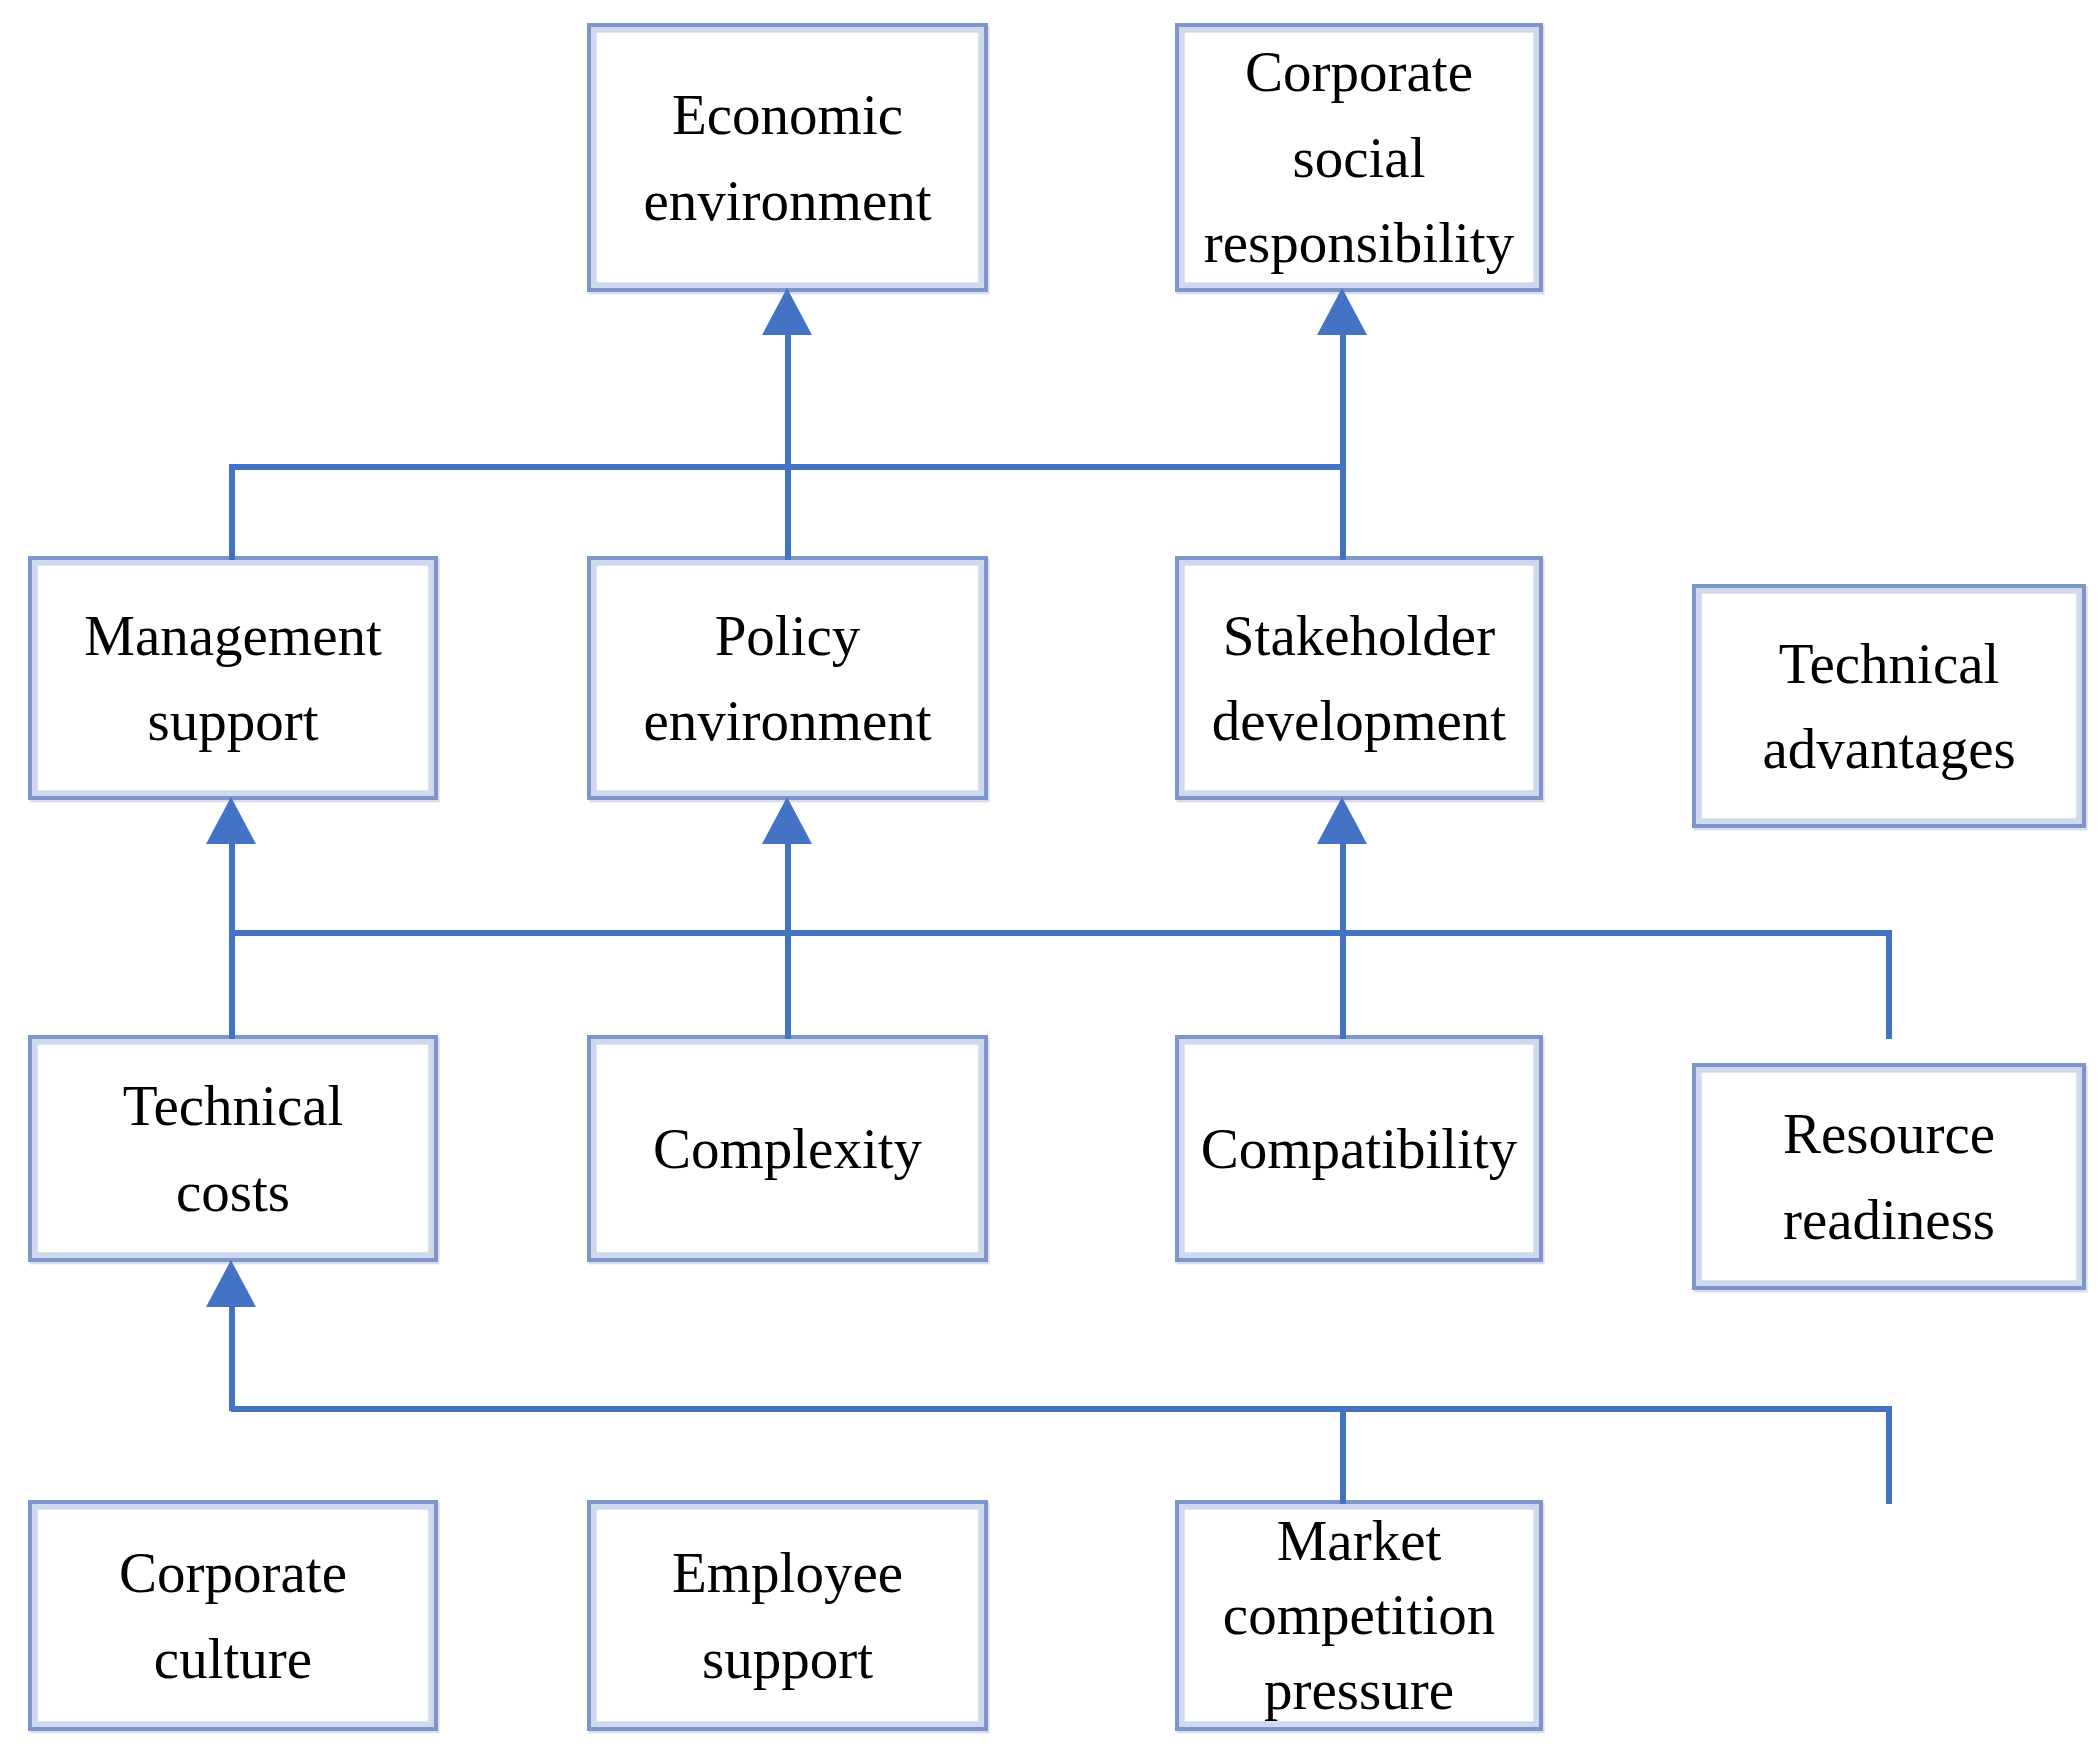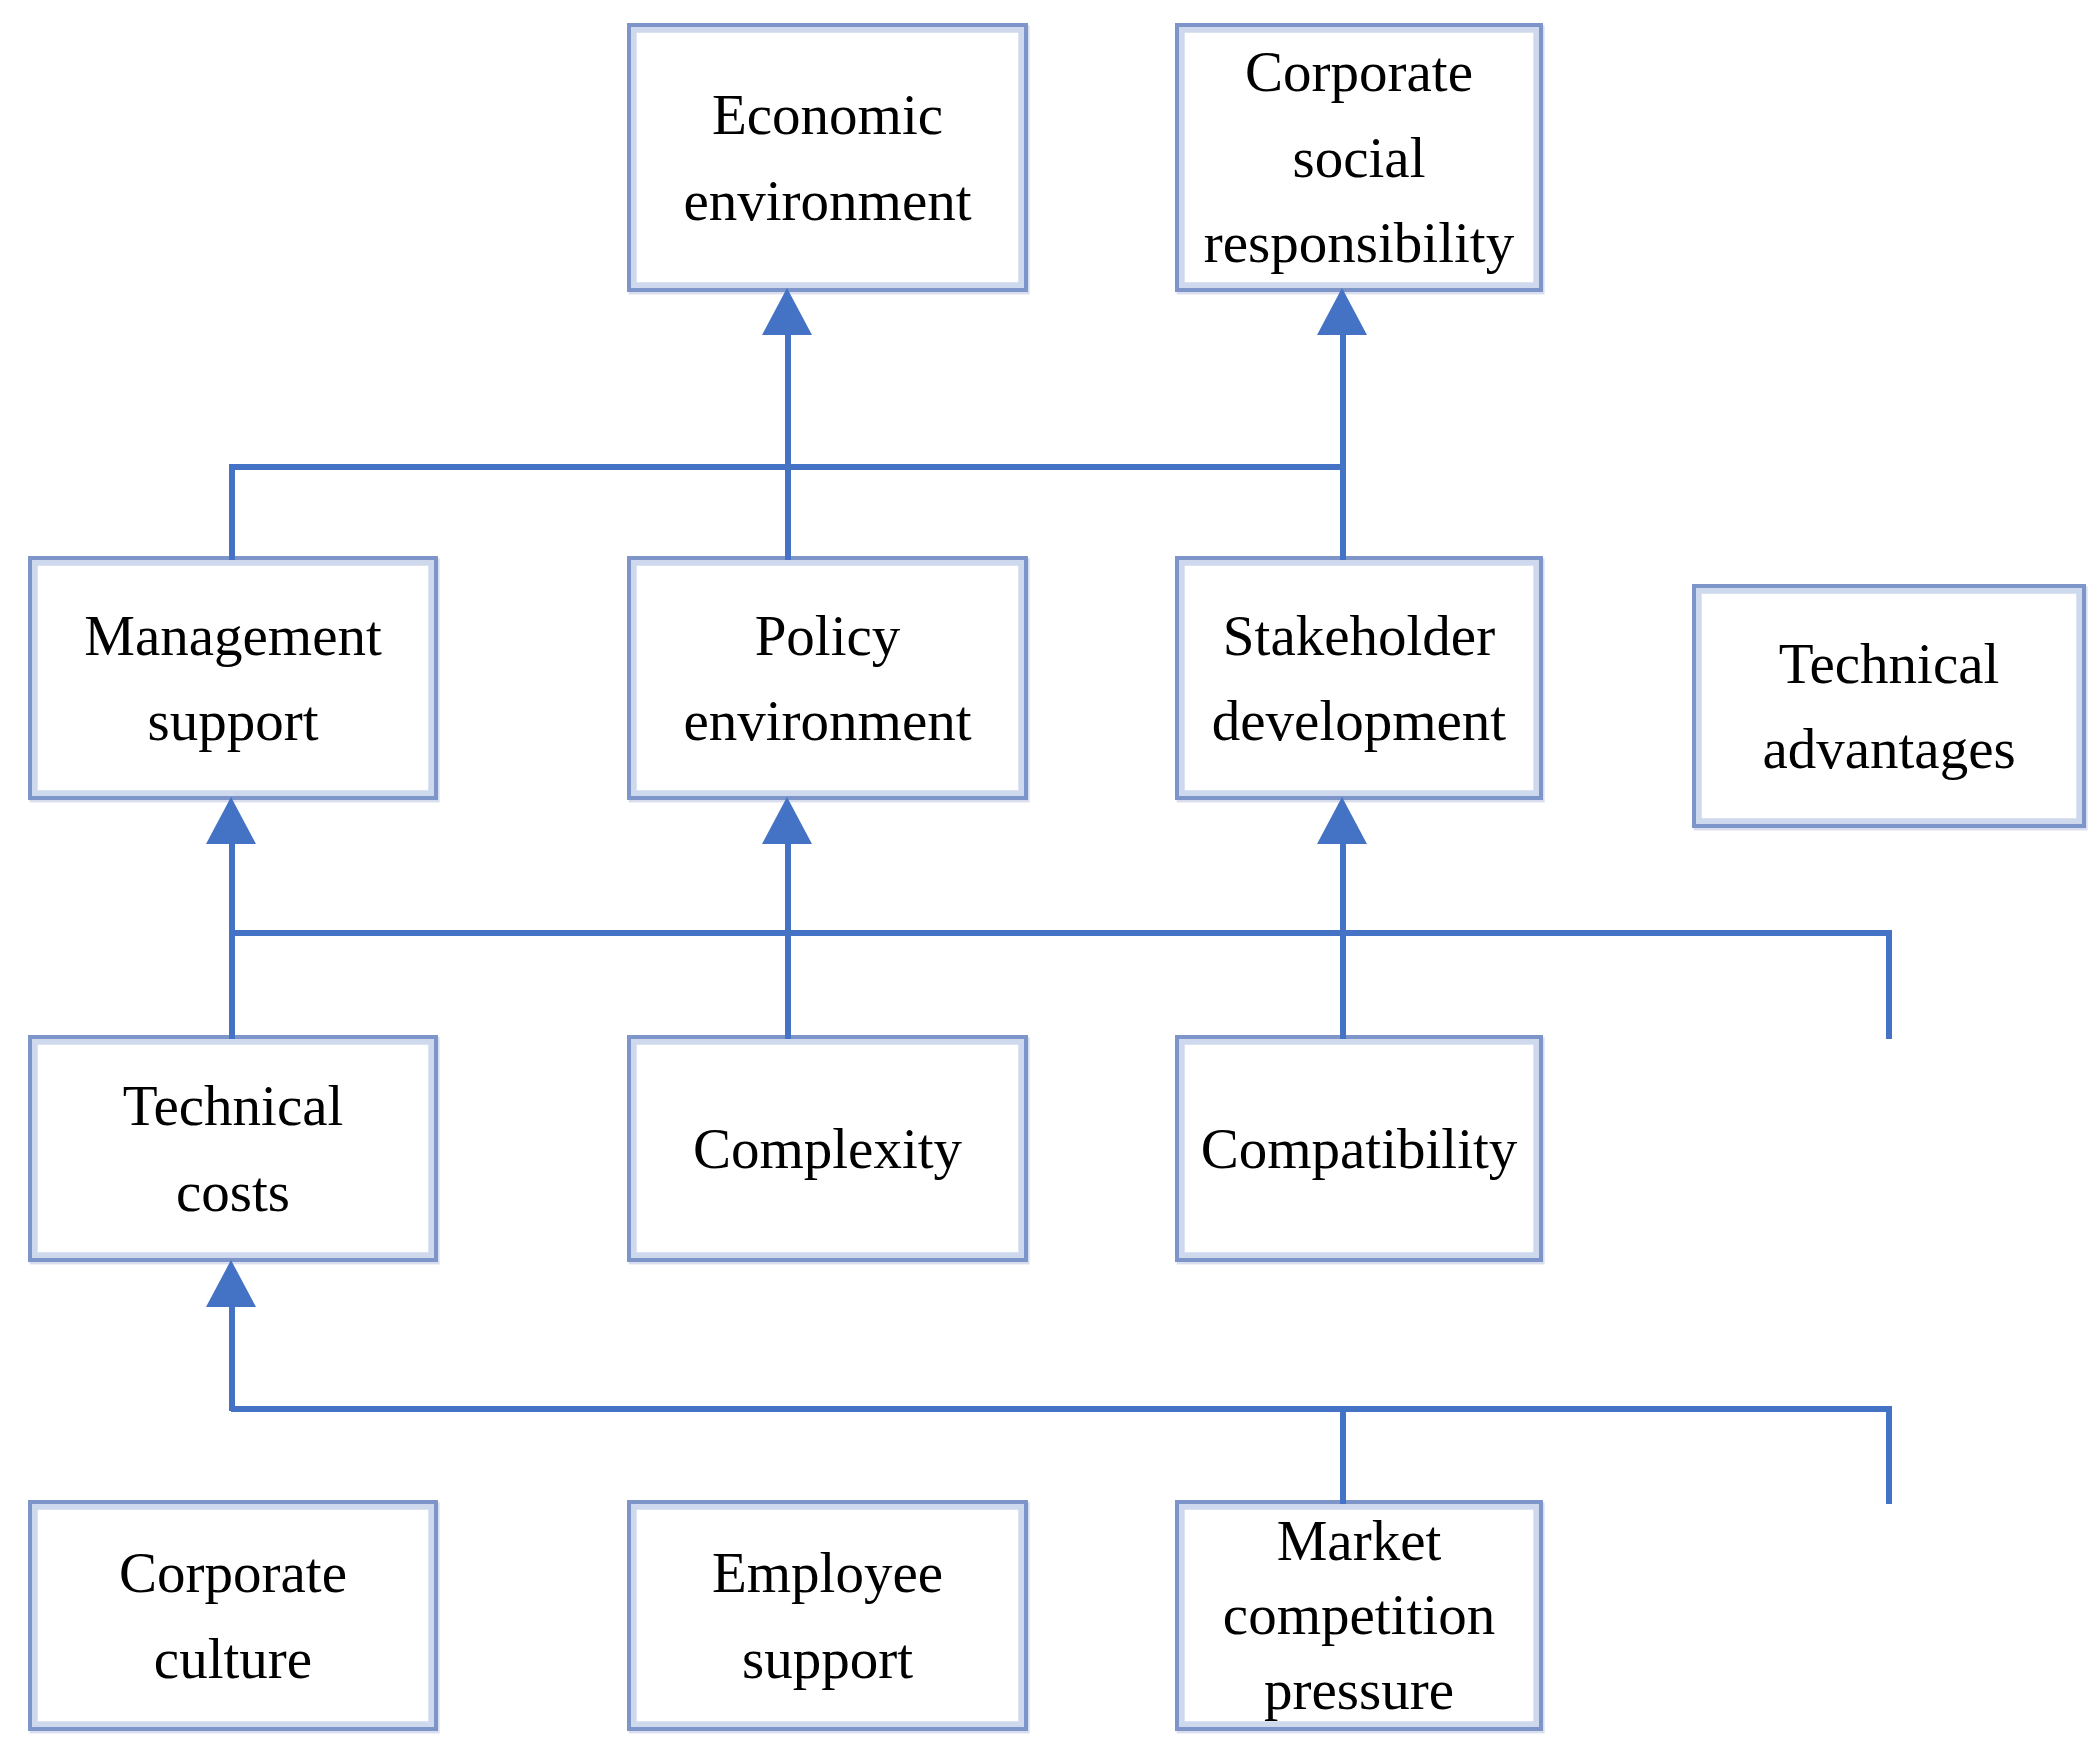--- a/index.html
+++ b/index.html
@@ -29,21 +29,21 @@
     padding:0 28px;
   }
   .lbl{
     font-size:57px;
     line-height:1.5;
     color:var(--text);
   }
   .tight .lbl{line-height:1.3;}
   
   .c1{left:28px;width:410px;}
-  .c2{left:587px;width:401px;margin-left:40px;}
+  .c2{left:587px;width:401px;}
   .c3{left:1175px;width:368px;}
   .c4{left:1692px;width:394px;margin-top:28px;}
   
   .r1{top:23px;height:269px;}
   .r2{top:556px;height:244px;align-items:center;}
   .r3{top:1035px;height:227px;}
   .r4{top:1500px;height:231px;}
   
   .hl,.vl{position:absolute;background:var(--line);}
   .hl{height:5.7px;}
@@ -82,20 +82,23 @@
 
   <div class="box r3 c1">
     <div class="lbl">Technical costs</div>
   </div>
   <div class="box r3 c2">
     <div class="lbl">Complexity</div>
   </div>
   <div class="box r3 c3">
     <div class="lbl">Compatibility</div>
   </div>
+  <div class="box r3 c4">
+    <div class="lbl">Resource readiness</div>
+  </div>
 
   <div class="box r4 c1">
     <div class="lbl">Corporate culture</div>
   </div>
   <div class="box r4 c2">
     <div class="lbl">Employee support</div>
   </div>
   <div class="box r4 c3 tight">
     <div class="lbl">Market competition pressure</div>
   </div>

